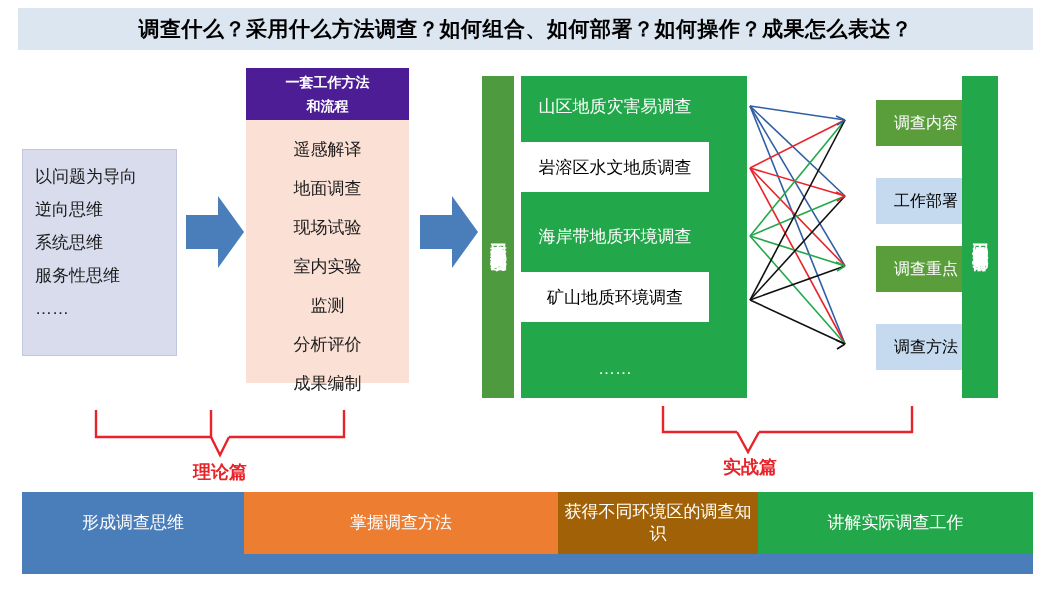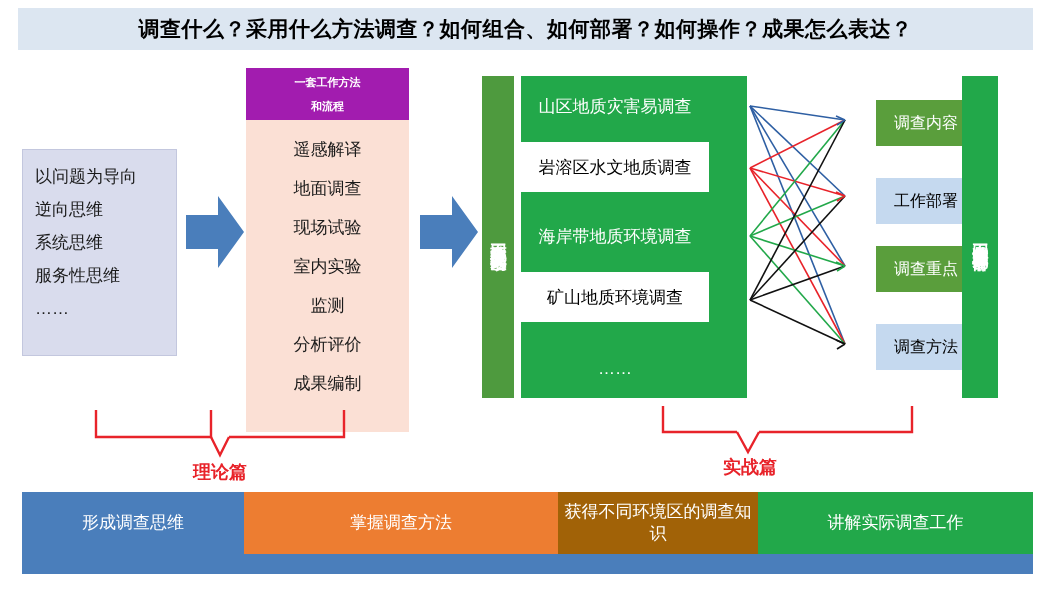--- a/index.html
+++ b/index.html
@@ -40,26 +40,26 @@
     left: 22px; top: 149px; width: 155px; height: 207px;
     background: #d9dced; border: 1px solid #c3c7de;
     padding: 10px 8px 0 12px;
     font-size: 17px; color: #1a1a1a;
   }
   #idea-body .line { line-height: 33px; }
 
   
   #method-header {
     left: 246px; top: 68px; width: 163px; height: 52px;
-    background: #a21caf; color: #ffffff;
-    display: flex; align-items: center; justify-content: center;
-    text-align: center; font-size: 11px; font-weight: bold; line-height: 24px;
+    background: #4c1d95; color: #ffffff;
+    display: flex; align-items: center; justify-content: center;
+    text-align: center; font-size: 14px; font-weight: bold; line-height: 24px;
   }
   #method-body {
-    left: 246px; top: 120px; width: 163px; height: 312px;
+    left: 246px; top: 120px; width: 163px; height: 263px;
     background: #fbe0d5;
     padding-top: 10px;
     font-size: 17px; text-align: center; color: #1a1a1a;
   }
   #method-body .line { line-height: 39px; }
 
   
   #region-label {
     left: 482px; top: 76px; width: 32px; height: 322px;
     background: #4e9a3e; color: #ffffff;

